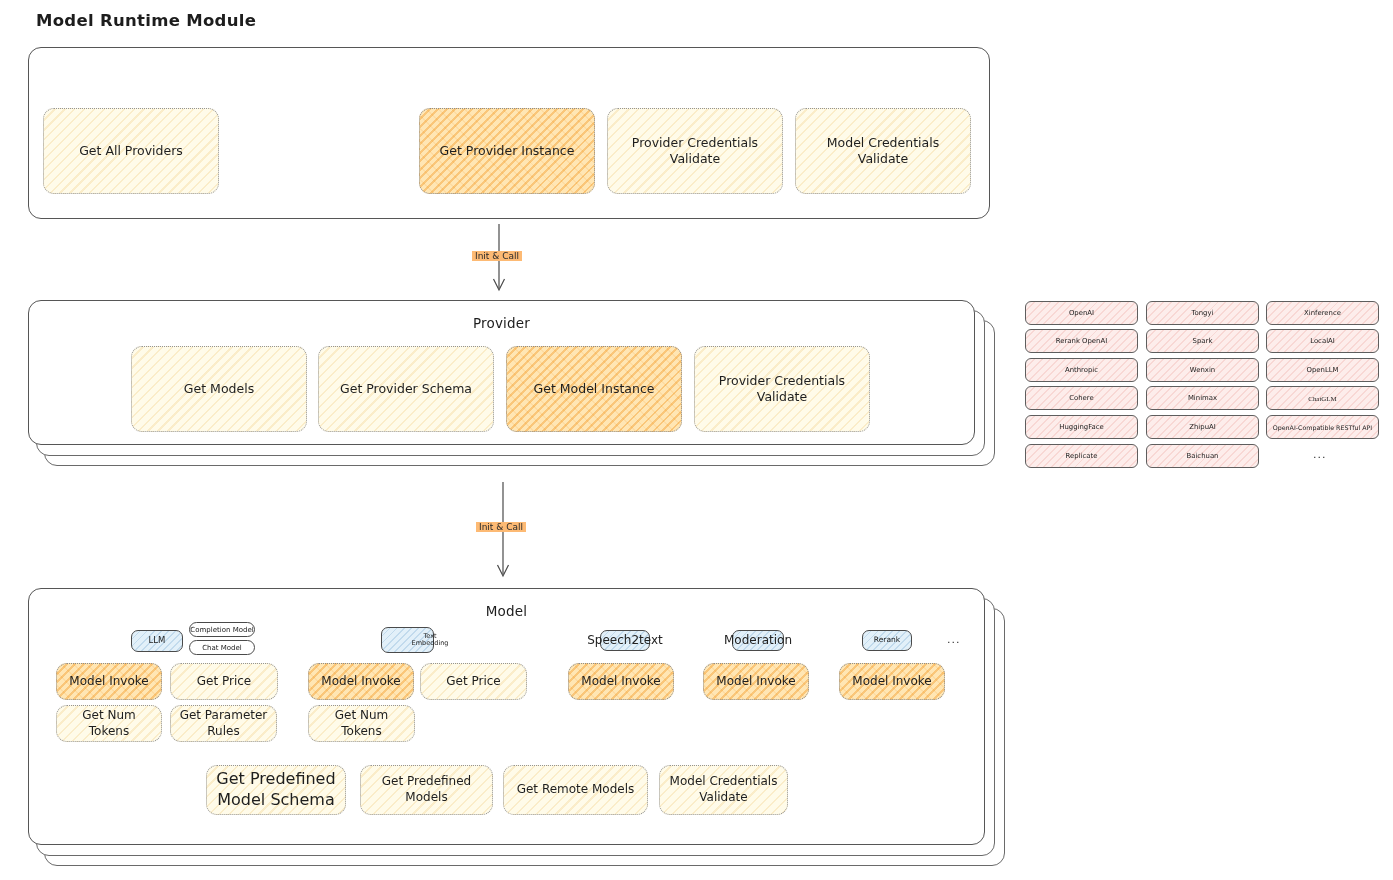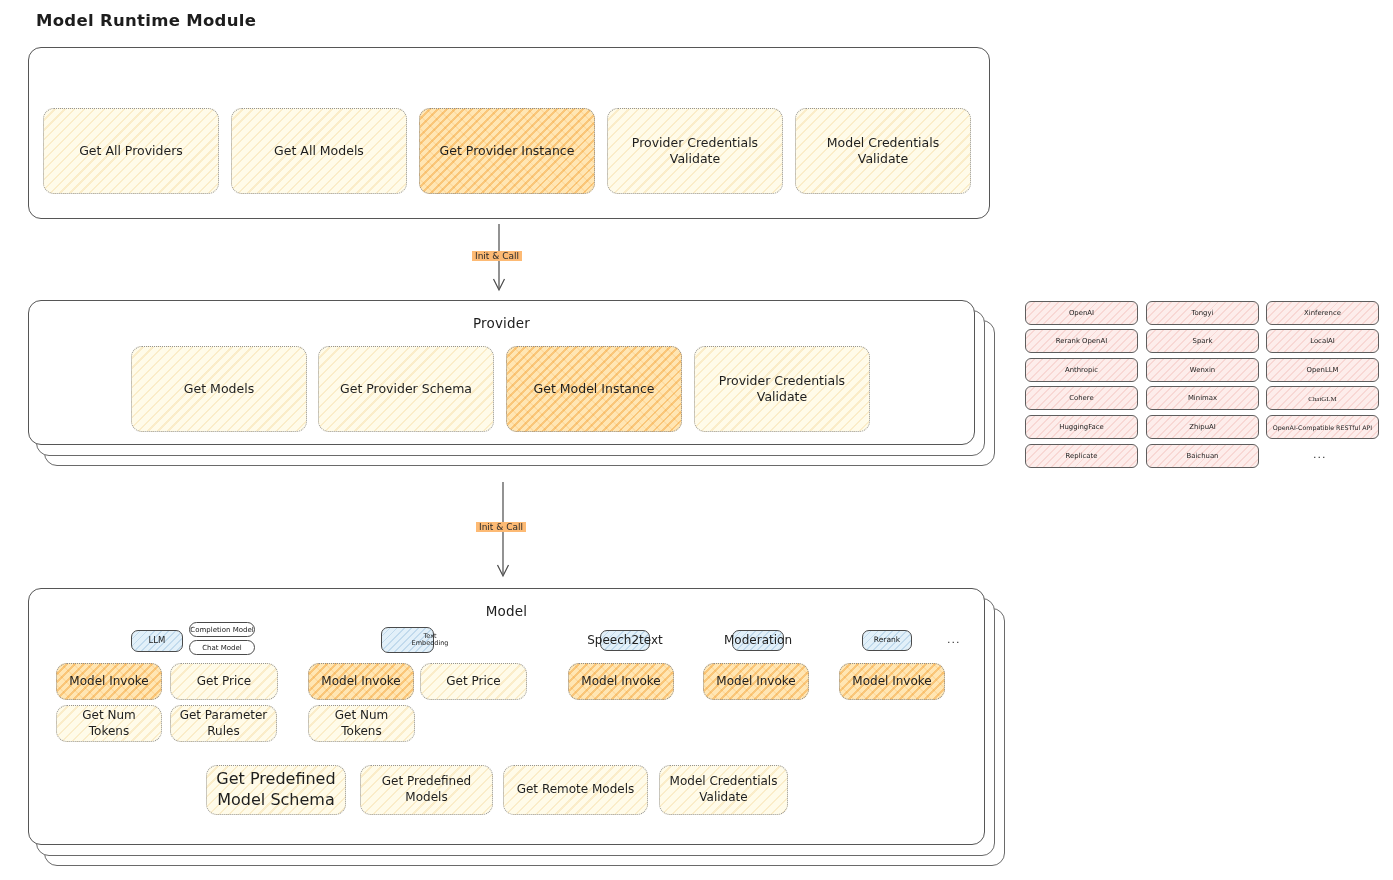--- a/index.html
+++ b/index.html
@@ -65,21 +65,20 @@
 </style>
 </head>
 <body>
 
 <div class="canvas">
 
   <div class="abs page-title" style="left:36px;top:11px;">Model Runtime Module</div>
 
   <div class="abs panel" style="left:28px;top:47px;width:962px;height:172px;">
     <div class="abs node pale" style="left:14px;top:60px;width:176px;height:86px;">Get All Providers</div>
-    <div class="abs node pale" style="left:202px;top:60px;width:176px;height:86px;">Get All Models</div>
     <div class="abs node hot" style="left:390px;top:60px;width:176px;height:86px;">Get Provider Instance</div>
     <div class="abs node pale" style="left:578px;top:60px;width:176px;height:86px;">Provider Credentials Validate</div>
     <div class="abs node pale" style="left:766px;top:60px;width:176px;height:86px;">Model Credentials Validate</div>
   </div>
 
   <svg class="abs" style="left:491px;top:224px;" width="16" height="72" viewBox="0 0 16 72">
     <path d="M8 0 V64" stroke="#4a4a4a" stroke-width="1.2" fill="none"></path>
     <path d="M2.5 55 L8 66 L13.5 55" stroke="#4a4a4a" stroke-width="1.2" fill="none"></path>
   </svg>
   <div class="arrow-label" style="left:472px;top:251px;">Init &amp; Call</div>

